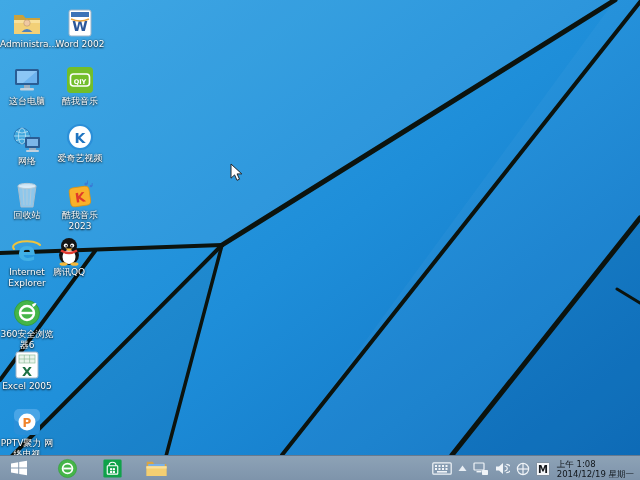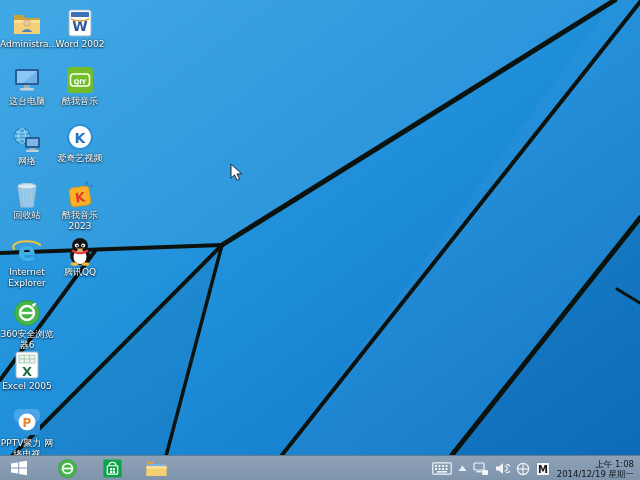--- a/index.html
+++ b/index.html
@@ -31,21 +31,21 @@
   .tbtn{width:30px;height:24px;display:flex;align-items:center;justify-content:center;}
   #start-button{margin-left:4px;}
   #tb-360{margin-left:18px;}
   #tb-store{margin-left:15px;}
   #tb-explorer{margin-left:14px;}
   #tray{
     position:absolute;right:0;top:0;height:25px;display:flex;align-items:center;
   }
   .trayicon{height:25px;display:flex;align-items:center;justify-content:center;padding:0 3px;}
   #clock{
-    text-align:right;font-size:8.5px;line-height:10px;color:#10151a;
+    text-align:left;font-size:8.5px;line-height:10px;color:#10151a;
     padding:0 6px 0 4px;white-space:nowrap;
   }
   
   #cursor{position:absolute;left:230px;top:163px;pointer-events:none;}
 </style>
 </head>
 <body>
 
 <svg id="wallpaper" viewBox="0 0 640 480" xmlns="http://www.w3.org/2000/svg">
   <defs>
@@ -165,21 +165,21 @@
 
 <div class="dicon" style="left:0;top:236px">
   <svg class="art" viewBox="0 0 30 30">
     <text x="15" y="25" font-size="27" font-weight="bold" fill="#41b0e6" text-anchor="middle">e</text>
     <path d="M2,13 A13,5.5 0 0 1 28,9" fill="none" stroke="#f0c33c" stroke-width="2" stroke-linecap="round"></path>
   </svg>
   <span class="lbl">Internet
 Explorer</span>
 </div>
 
-<div class="dicon" style="left:53px;top:236px">
+<div class="dicon" style="left:42px;top:236px">
   <svg class="art" viewBox="0 0 30 30">
     <ellipse cx="15" cy="10" rx="8" ry="8" fill="#141414"></ellipse>
     <ellipse cx="15" cy="19" rx="10" ry="10" fill="#141414"></ellipse>
     <ellipse cx="15" cy="21" rx="6.5" ry="7" fill="#ffffff"></ellipse>
     <circle cx="11.8" cy="9.5" r="2" fill="#ffffff"></circle>
     <circle cx="18.2" cy="9.5" r="2" fill="#ffffff"></circle>
     <circle cx="12.2" cy="9.8" r="0.9" fill="#141414"></circle>
     <circle cx="17.8" cy="9.8" r="0.9" fill="#141414"></circle>
     <polygon points="11.5,12.5 18.5,12.5 15,15.5" fill="#f5b93c"></polygon>
     <path d="M7,14.5 Q15,19.5 23,14.5" fill="none" stroke="#e23b30" stroke-width="2.4"></path>

